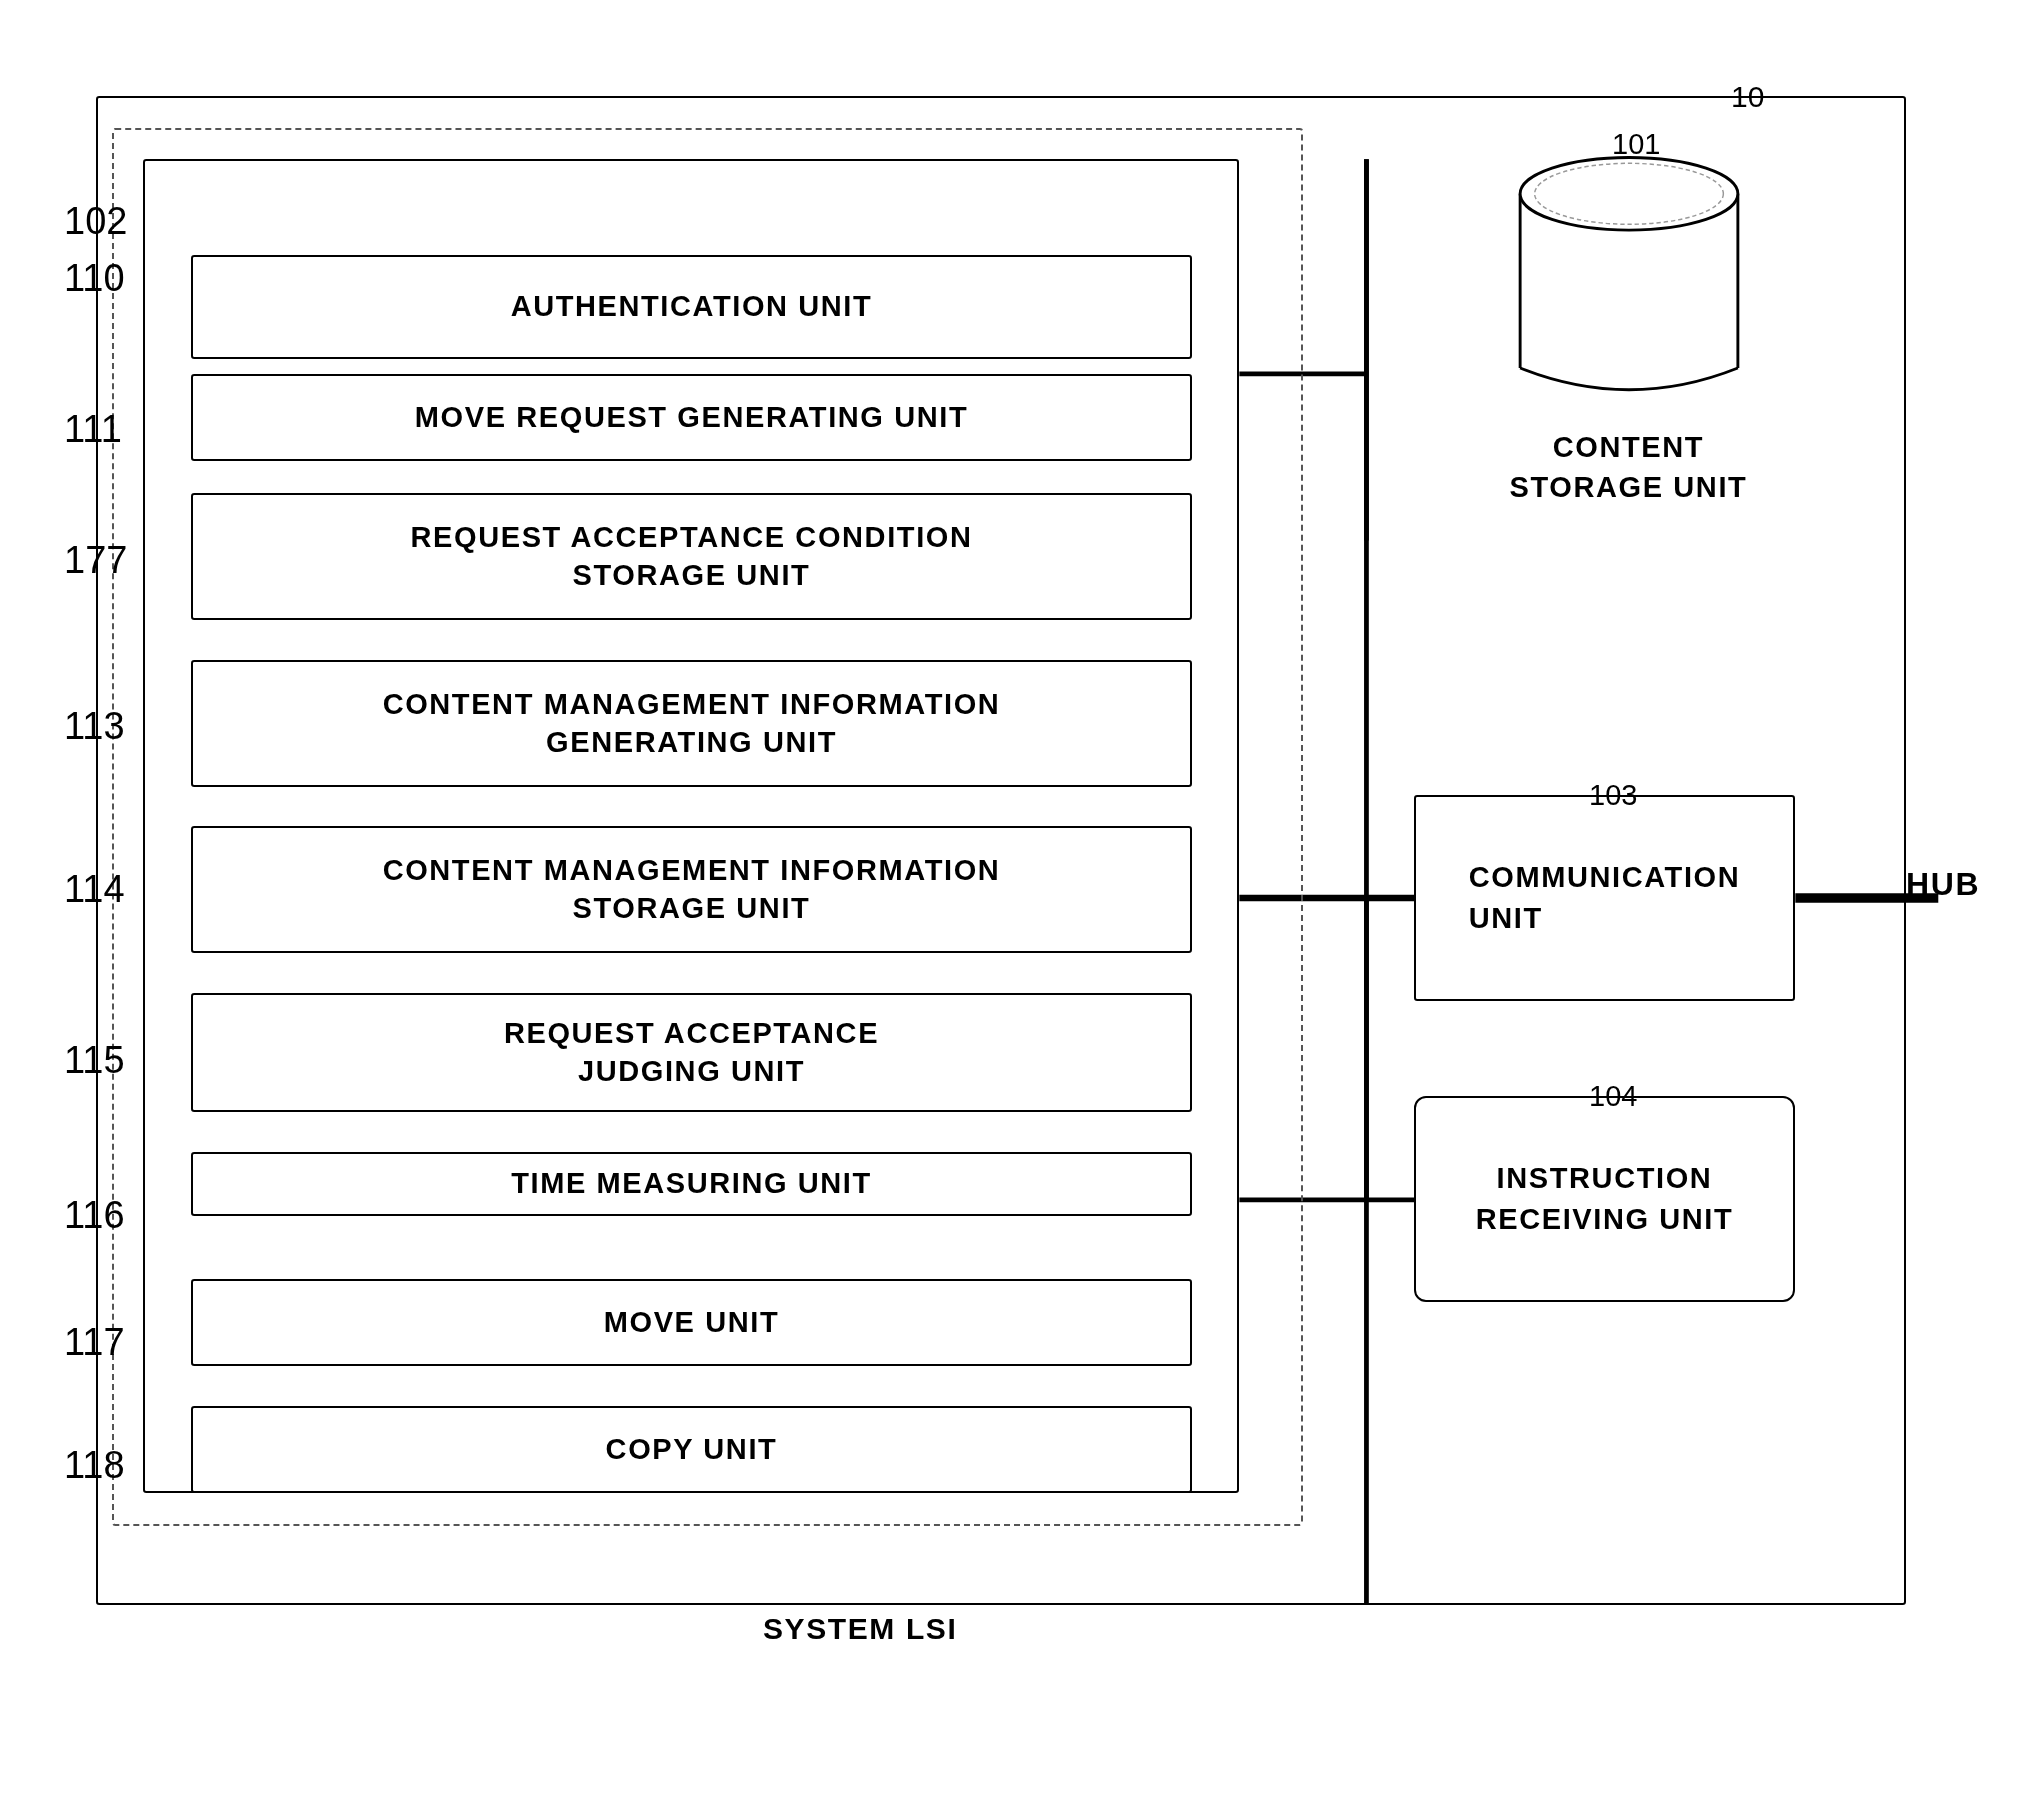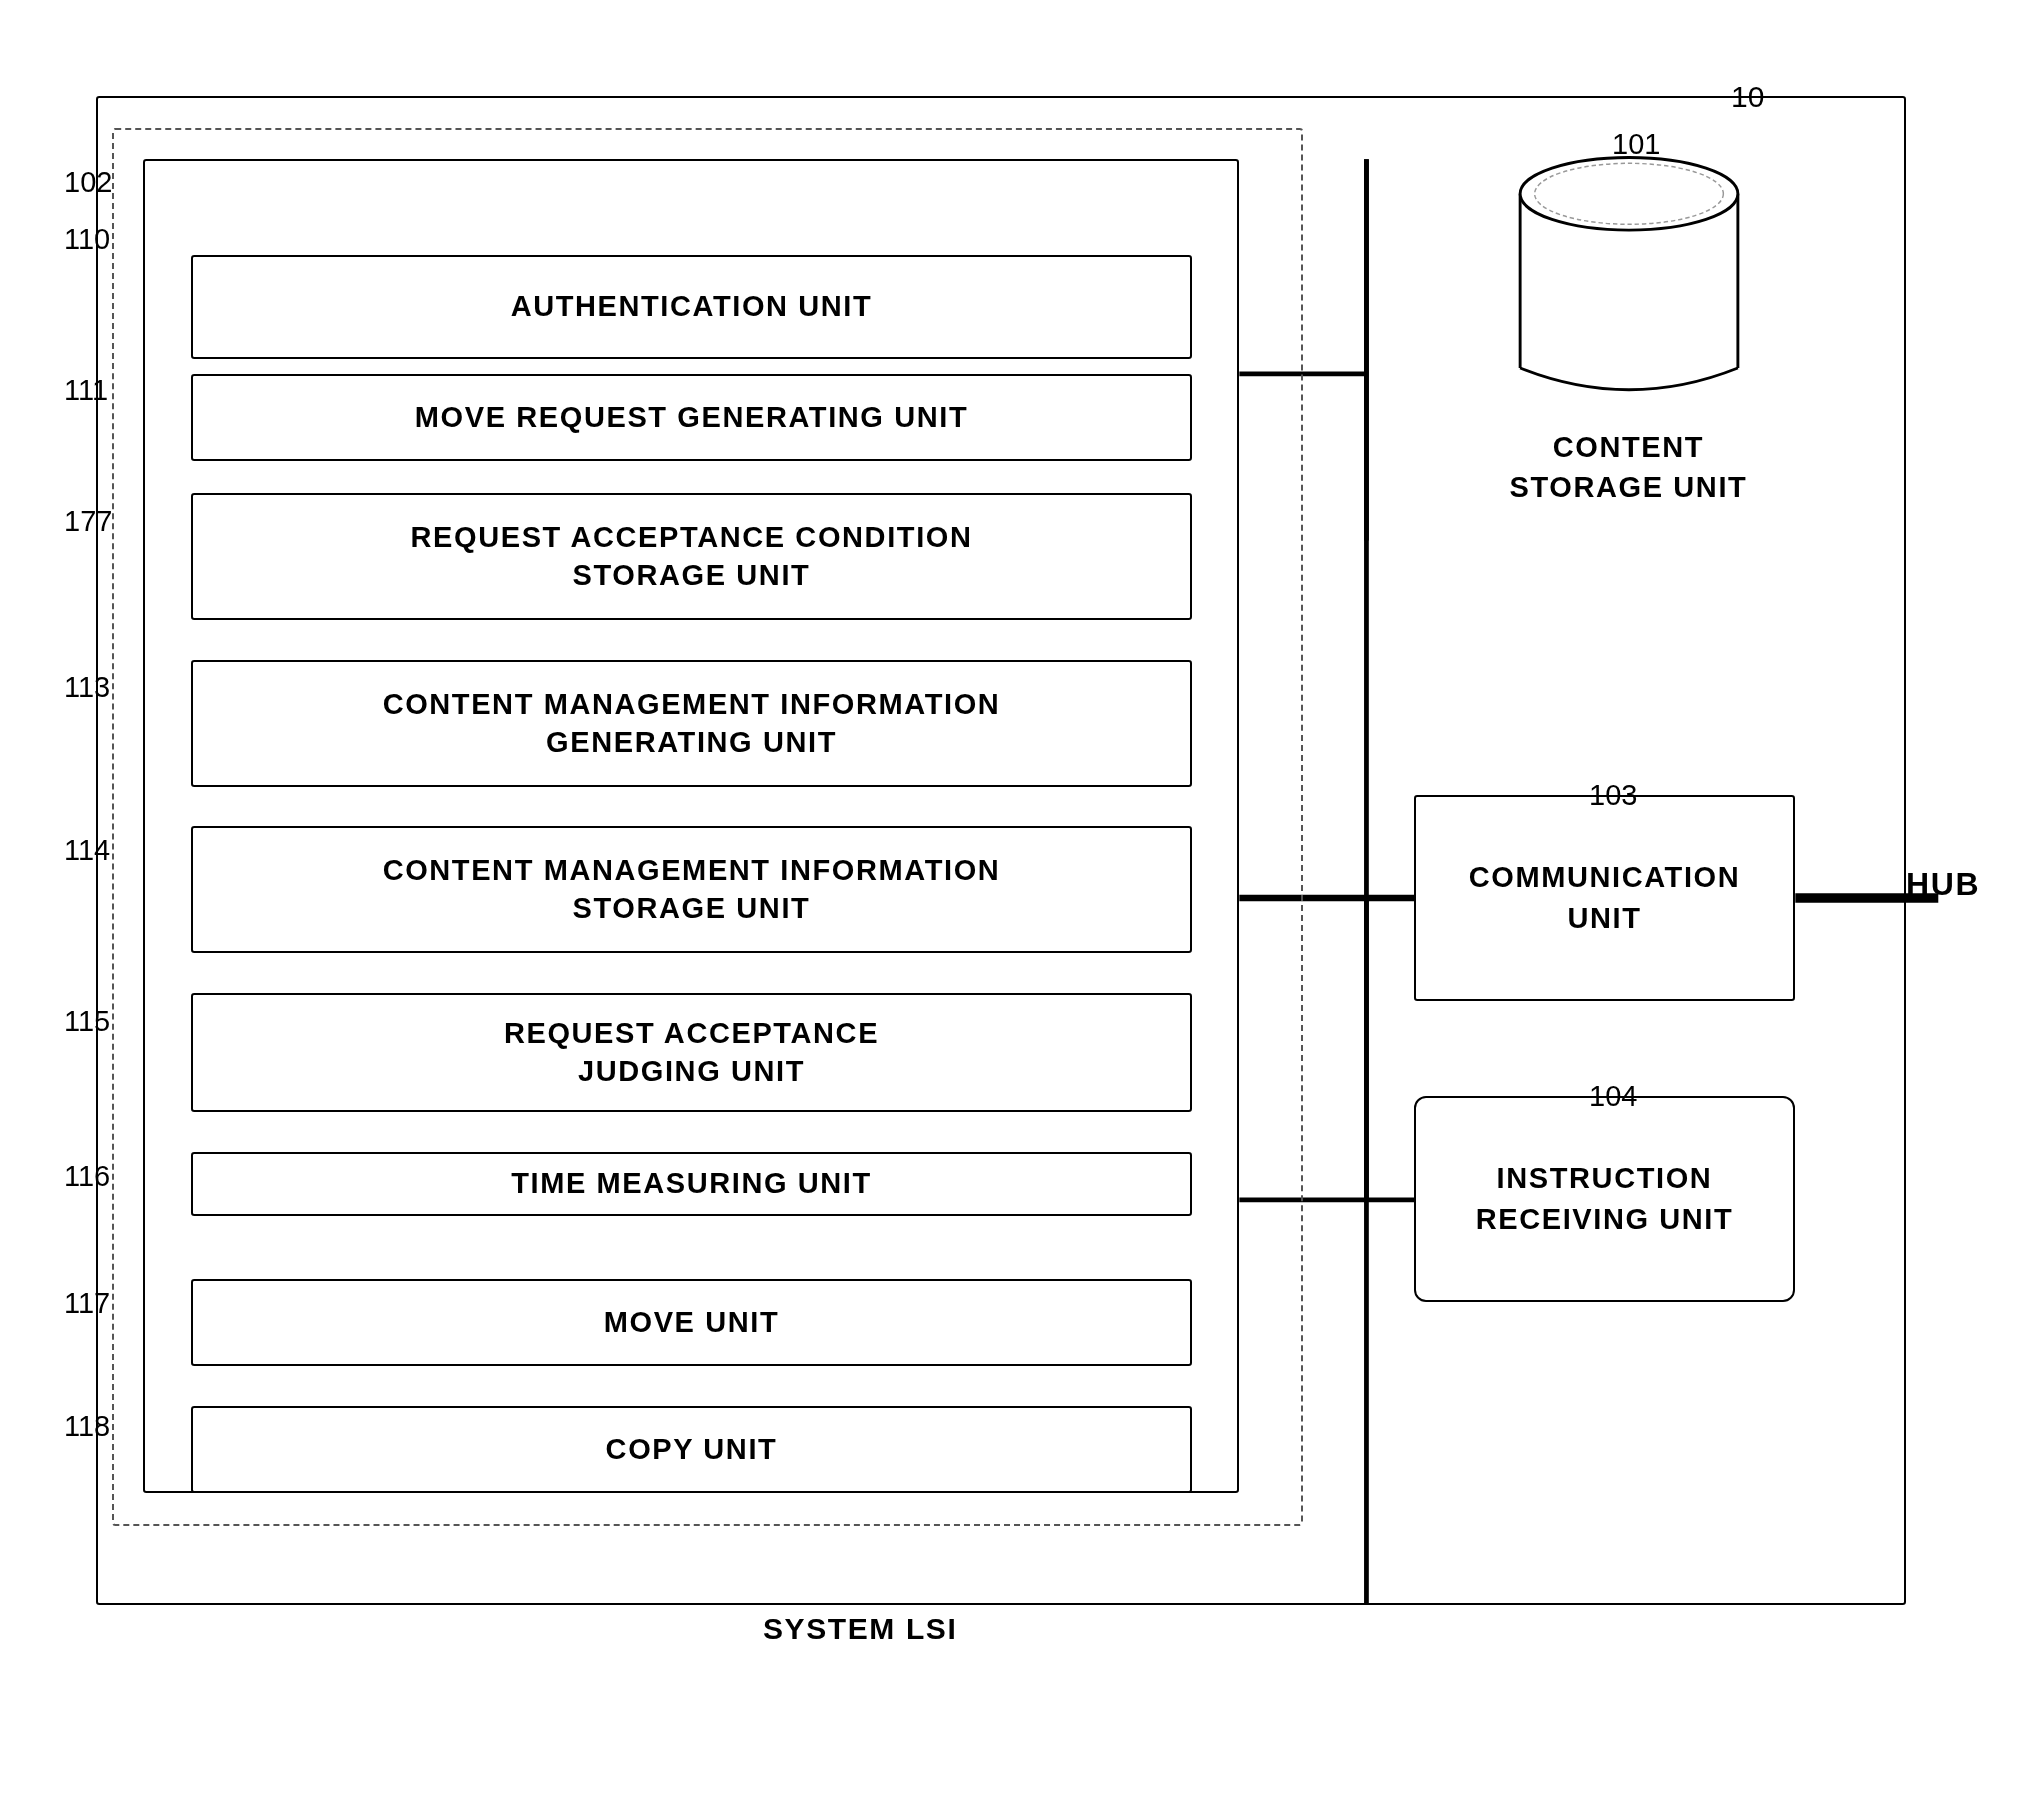--- a/index.html
+++ b/index.html
@@ -101,22 +101,23 @@
     .sub-unit-text {
       font-size: 29px;
       font-weight: bold;
       letter-spacing: 1.6px;
       line-height: 1.3;
     }
 
     
     .ref-label {
       position: absolute;
-      font-size: 29px;
+      font-size: 38px;
       font-weight: normal;
+      margin-top: 34px;
     }
 
     
     .content-storage-area {
       position: absolute;
       top: 79px;
       left: 1366px;
       width: 429px;
       height: 365px;
       display: flex;
@@ -147,21 +148,20 @@
       top: 731px;
       left: 1366px;
       width: 381px;
       height: 206px;
       border: 2.4px solid #000;
       border-radius: 3.2px;
       background: #fff;
       display: flex;
       align-items: center;
       justify-content: center;
-      text-align: center;
     }
 
     .comm-unit-text {
       font-size: 29px;
       font-weight: bold;
       letter-spacing: 1.6px;
       line-height: 1.4;
     }
 
     .ref-103 {

